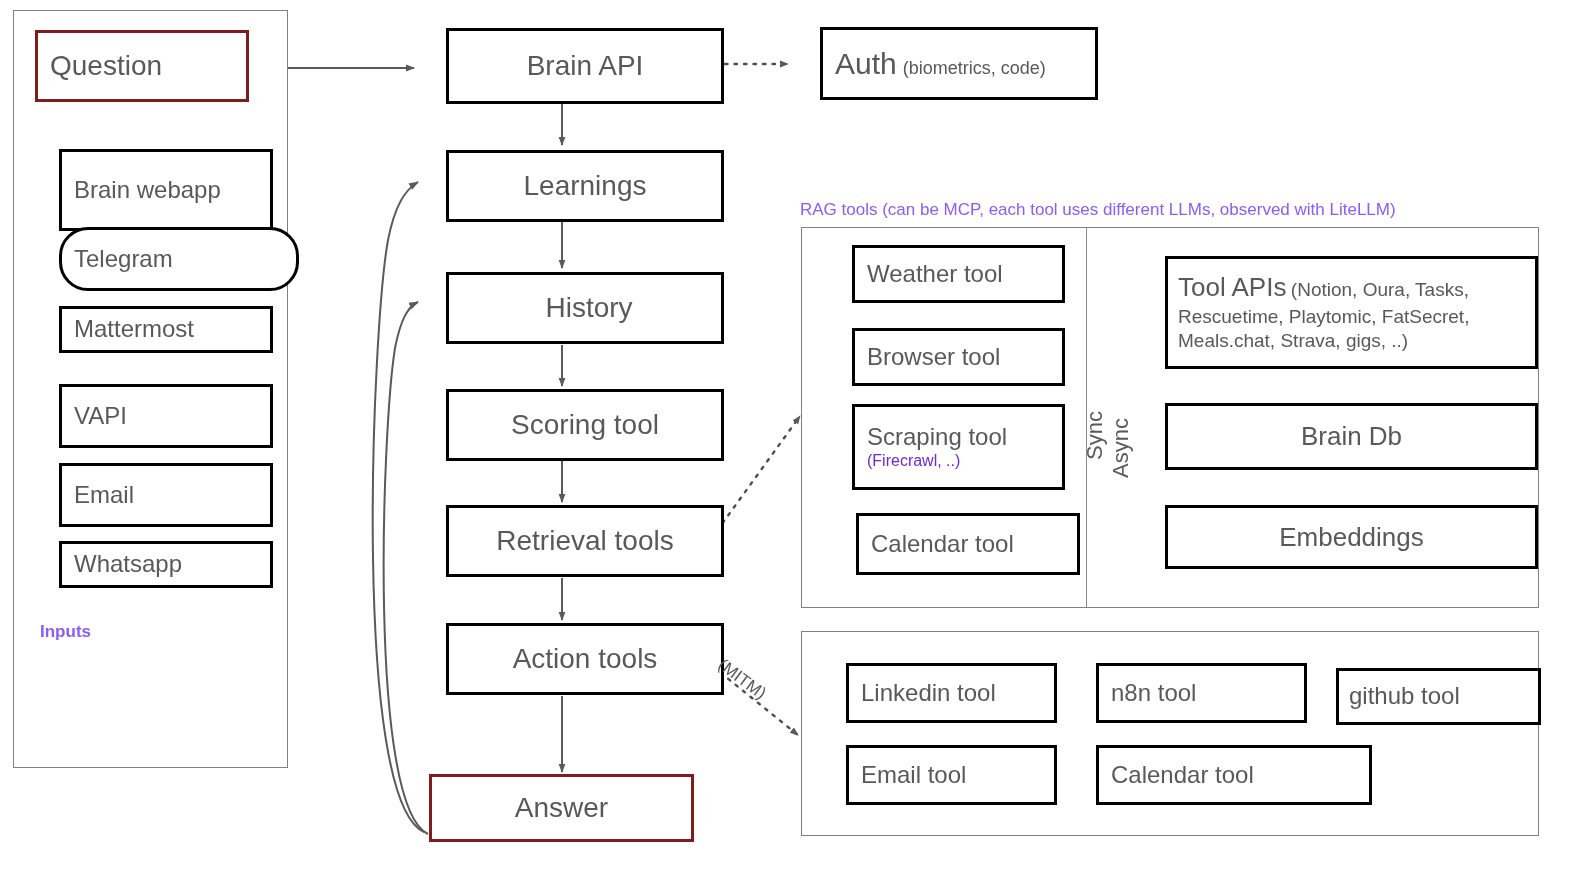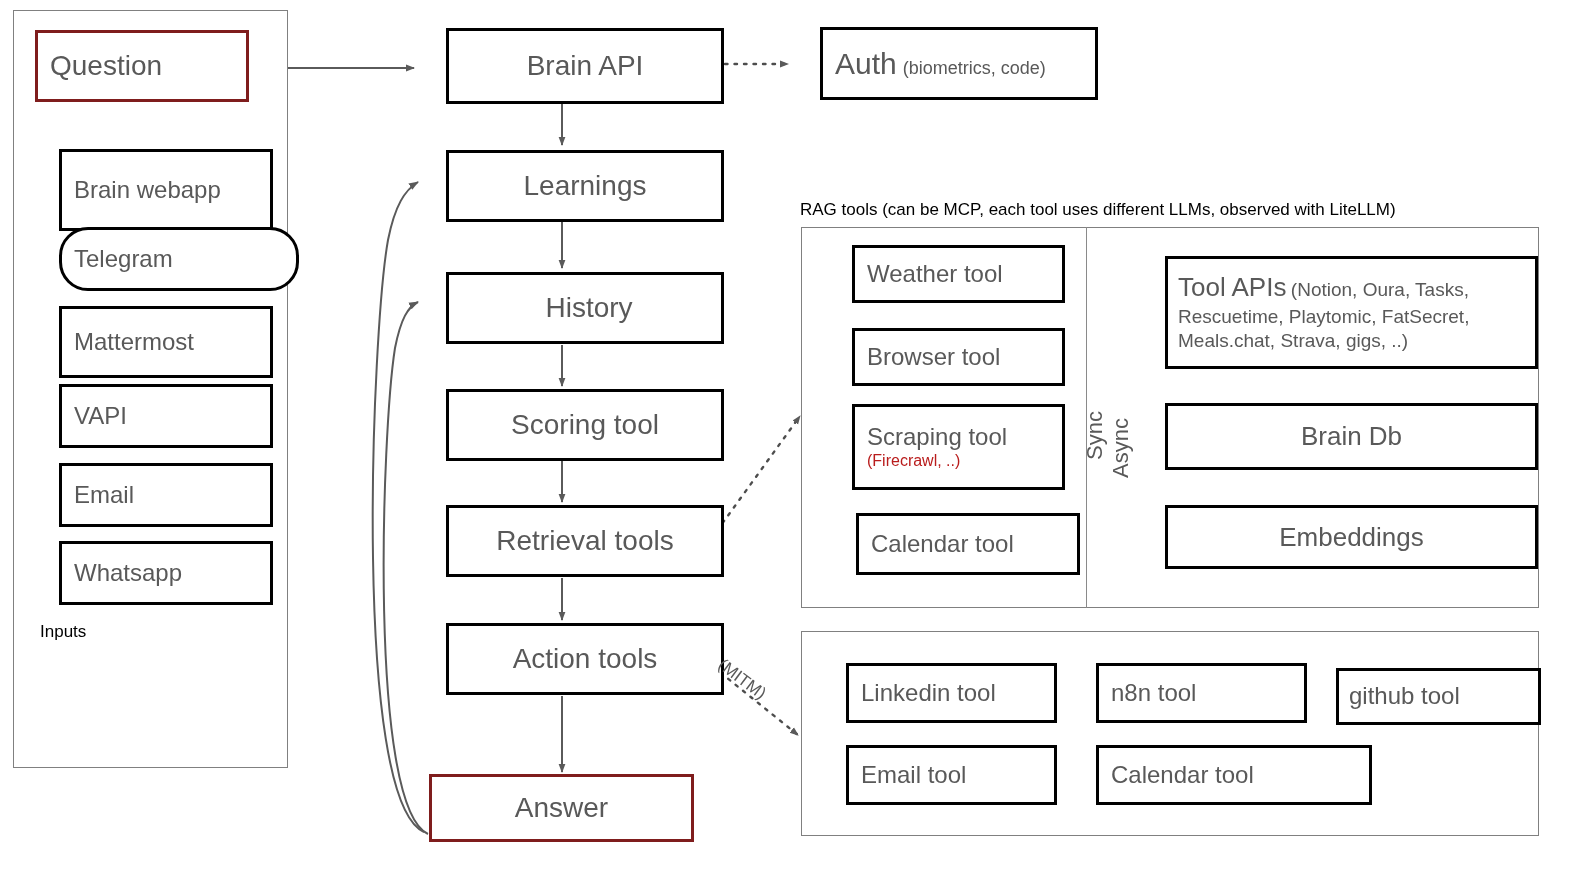--- a/index.html
+++ b/index.html
@@ -49,32 +49,32 @@
     padding-left: 12px;
   }
   .t28 { font-size: 28px; }
   .t26 { font-size: 26px; }
   .t24 { font-size: 24px; }
   .t22 { font-size: 22px; }
   .t17 { font-size: 17px; }
 
   .plain-label {
     position: absolute;
-    color: #000000;
+    color: #8b5cf6;
     white-space: nowrap;
   }
   .stack-box {
     flex-direction: column;
     align-items: flex-start;
     justify-content: center;
     text-align: right;
   }
   .sub {
     font-size: 16px;
-    color: #b91c1c;
+    color: #6d28d9;
   }
   .rot90 {
     position: absolute;
     color: #595959;
     transform-origin: left top;
     white-space: nowrap;
   }
   #svg-layer {
     position: absolute;
     left: 0;
@@ -173,34 +173,34 @@
   <div class="box bx-red left-txt t28" style="left:35px; top:30px; width:214px; height:72px;">
     <span>Question</span>
   </div>
 
   <div class="box bx-thick left-txt t24" style="left:35px; top:149px; width:214px; height:82px;">
     <span>Brain webapp</span>
   </div>
   <div class="box bx-thick left-txt t24" style="left:35px; top:227px; width:240px; height:64px;border-radius:29px;">
     <span>Telegram</span>
   </div>
-  <div class="box bx-thick left-txt t24" style="left:35px; top:306px; width:214px; height:72px;">
+  <div class="box bx-thick left-txt t24" style="left:35px; top:306px; width:214px; height:47px;">
     <span>Mattermost</span>
   </div>
   <div class="box bx-thick left-txt t24" style="left:35px; top:384px; width:214px; height:64px;">
     <span>VAPI</span>
   </div>
   <div class="box bx-thick left-txt t24" style="left:35px; top:463px; width:214px; height:64px;">
     <span>Email</span>
   </div>
-  <div class="box bx-thick left-txt t24" style="left:35px; top:541px; width:214px; height:64px;">
+  <div class="box bx-thick left-txt t24" style="left:35px; top:541px; width:214px; height:47px;">
     <span>Whatsapp</span>
   </div>
 
-  <div class="plain-label t17" style="left:40px; top:622px;">Inputs</div>
+  <div class="plain-label t17" style="left:40px; top:622px;font-weight:bold;">Inputs</div>
 
   <div class="box bx-thick center-txt t28" style="left:422px; top:28px; width:278px; height:76px;">
     <span>Brain API</span>
   </div>
   <div class="box bx-thick center-txt t28" style="left:422px; top:150px; width:278px; height:72px;">
     <span>Learnings</span>
   </div>
   <div class="box bx-thick center-txt t28" style="left:422px; top:272px; width:278px; height:72px;padding-left:8px;">
     <span>History</span>
   </div>

